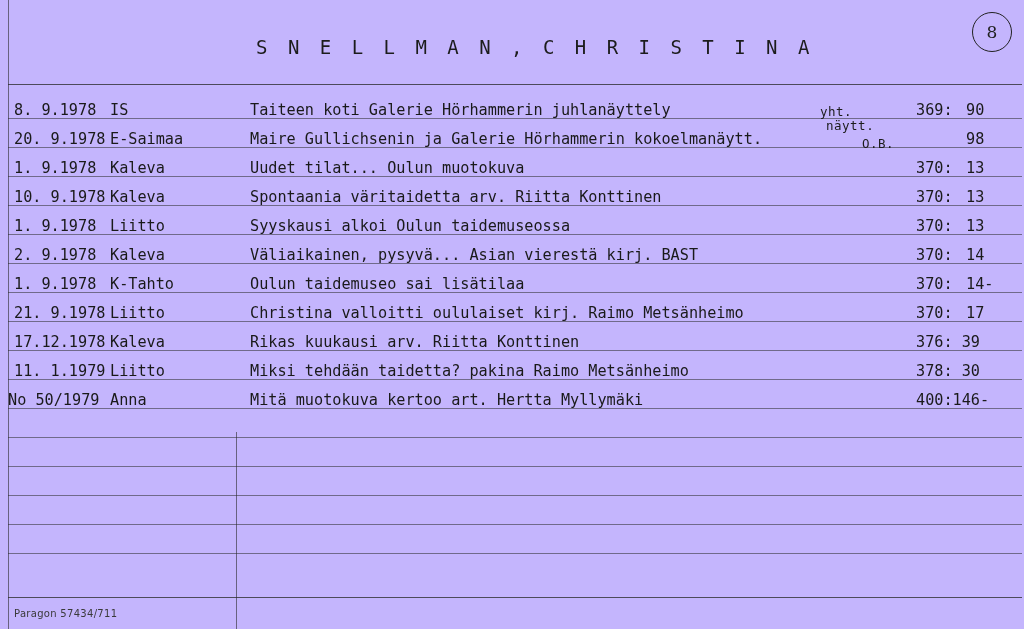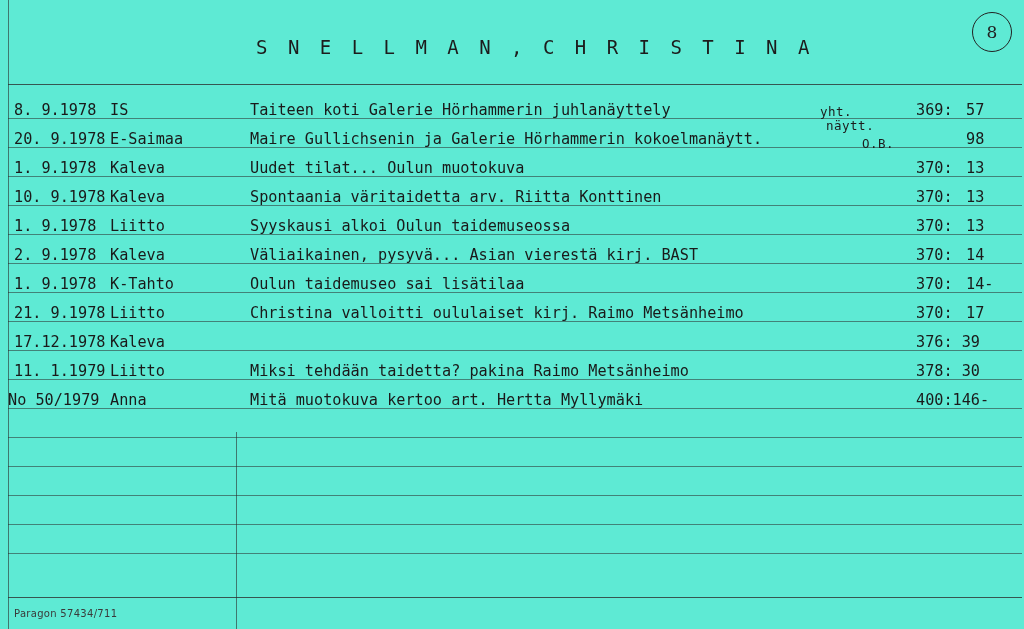--- a/index.html
+++ b/index.html
@@ -12,21 +12,21 @@
     height: 629px;
     position: relative;
     overflow: hidden;
     font-family: "DejaVu Sans Mono", "Liberation Mono", monospace;
     color: #1a1a1a;
   }
 
   .page {
     position: absolute;
     inset: 0;
-    background: #5eead4;
+    background: #c4b5fd;
   }
 
   
   .rule {
     position: absolute;
     left: 8px;
     right: 2px;
     height: 1px;
     background: #2b2b2b;
     opacity: 0.78;
@@ -158,21 +158,21 @@
   <div class="rule thin" style="top:495px;"></div>
   <div class="rule thin" style="top:524px;"></div>
   <div class="rule thin" style="top:553px;"></div>
   <div class="rule" style="top:597px;"></div>
 
   <div class="row" style="top:96px;">
     <span class="c-date">8. 9.1978</span>
     <span class="c-source">IS</span>
     <span class="c-title">Taiteen koti    Galerie Hörhammerin juhlanäyttely</span>
     <span class="c-num">369:</span>
-    <span class="c-page">57</span>
+    <span class="c-page">90</span>
   </div>
 
   <div class="row" style="top:125px;">
     <span class="c-date">20. 9.1978</span>
     <span class="c-source">E-Saimaa</span>
     <span class="c-title">Maire Gullichsenin ja Galerie Hörhammerin kokoelmanäytt.</span>
     <span class="c-page">98</span>
   </div>
 
   <div class="row" style="top:154px;">
@@ -219,20 +219,21 @@
     <span class="c-date">21. 9.1978</span>
     <span class="c-source">Liitto</span>
     <span class="c-title">Christina valloitti oululaiset   kirj. Raimo Metsänheimo</span>
     <span class="c-num">370:</span>
     <span class="c-page">17</span>
   </div>
 
   <div class="row" style="top:328px;">
     <span class="c-date">17.12.1978</span>
     <span class="c-source">Kaleva</span>
+    <span class="c-title">Rikas kuukausi  arv. Riitta Konttinen</span>
     <span class="c-num wide">376: 39</span>
     <span class="c-page" style="left:1010px;"></span>
   </div>
 
   <div class="row" style="top:357px;">
     <span class="c-date">11. 1.1979</span>
     <span class="c-source">Liitto</span>
     <span class="c-title">Miksi tehdään taidetta?  pakina Raimo Metsänheimo</span>
     <span class="c-num wide">378: 30</span>
     <span class="c-page" style="left:1010px;"></span>

